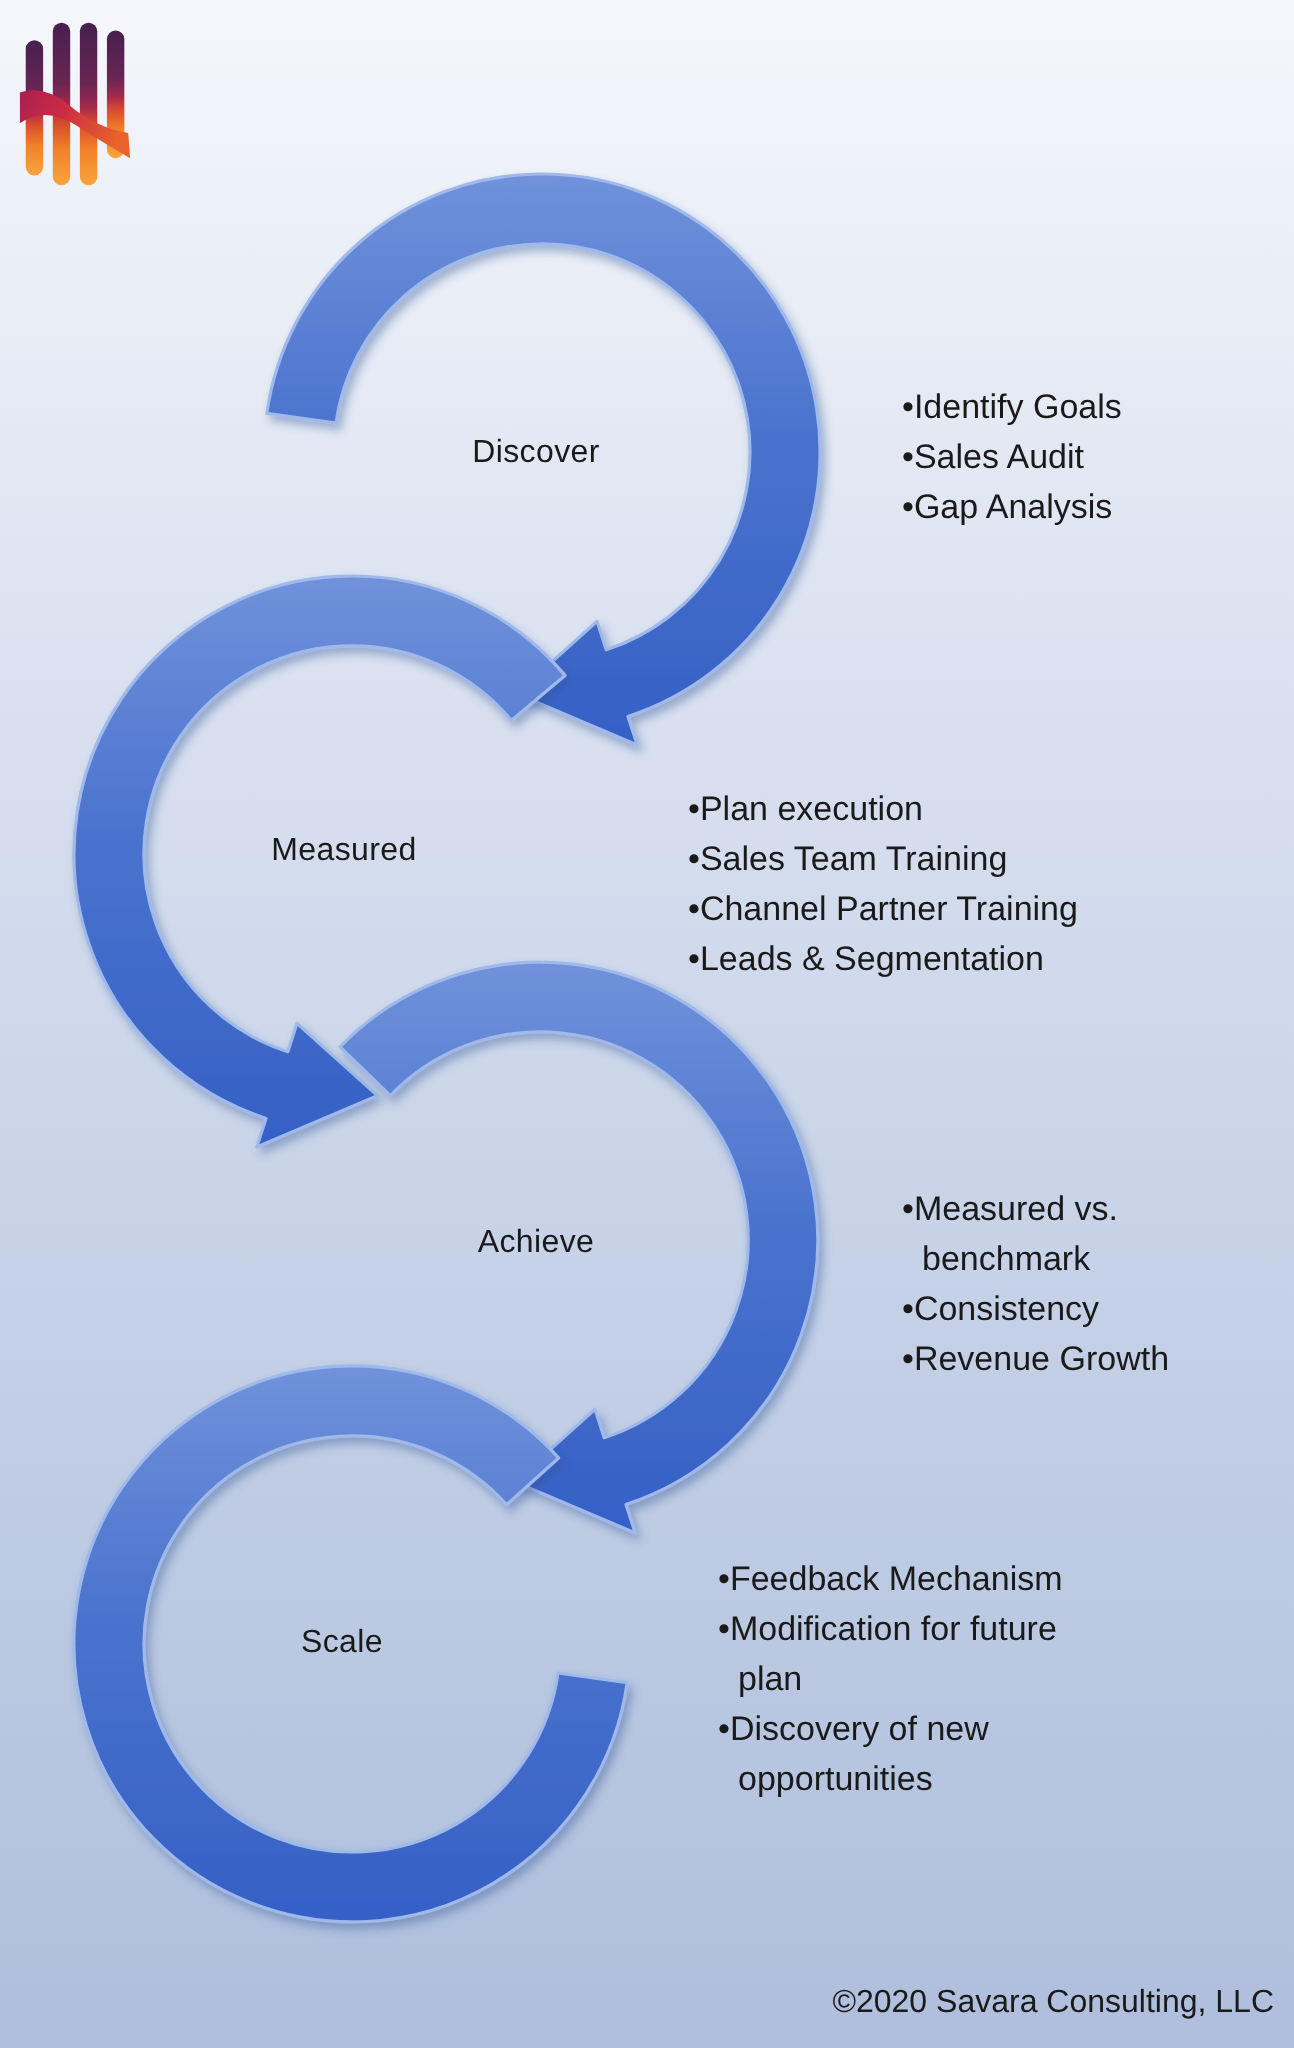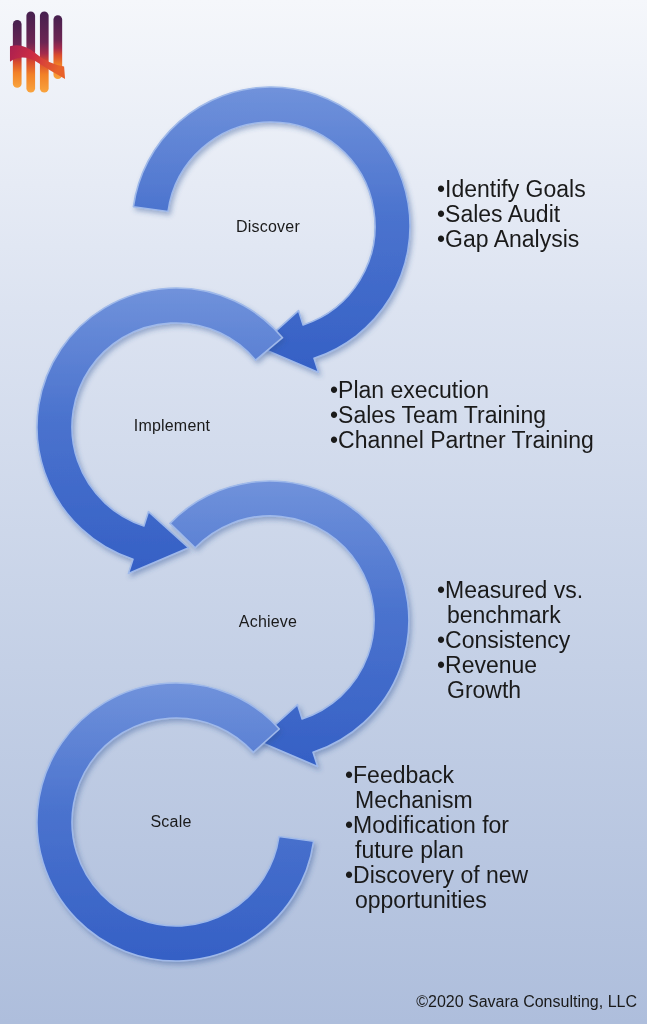--- a/index.html
+++ b/index.html
@@ -14,23 +14,23 @@
   #logo{position:absolute;left:9px;top:6px;}
   .step-label{
     position:absolute;
     transform:translate(-50%,-50%);
     font-size:16px;
     white-space:nowrap;
     letter-spacing:0.2px;
   }
   .bullet-list{
     position:absolute;
-    margin:2px;padding:0;
+    margin:16px;padding:0;
     list-style:none;
-    font-size:23px;
+    font-size:17px;
     line-height:25px;
   }
   .bullet-list li{
     padding-left:10px;
     text-indent:-10px;
   }
   .bullet-list li::before{content:"\2022";}
   #copyright{
     position:absolute;
     right:10px;
@@ -78,33 +78,34 @@
       </linearGradient>
     </defs>
     <rect x="4" y="13" width="9" height="70" rx="4.5" fill="url(#barGrad)"></rect>
     <rect x="18" y="4" width="9" height="84" rx="4.5" fill="url(#barGrad)"></rect>
     <rect x="32" y="4" width="9" height="84" rx="4.5" fill="url(#barGrad)"></rect>
     <rect x="46" y="8" width="9" height="66" rx="4.5" fill="url(#barGrad)"></rect>
     <path fill="url(#ribbonGrad)" d="M1,40 Q14,36 27,47 Q40,58 57,61 L58,74 Q44,66 30,57 Q14,47 1,56 Z"></path>
   </svg>
 
   <div class="step-label" style="left:268px;top:227px">Discover</div>
-  <div class="step-label" style="left:172px;top:426px">Implement</div>
+  <div class="step-label" style="left:172px;top:426px">Measured</div>
   <div class="step-label" style="left:268px;top:622px">Achieve</div>
   <div class="step-label" style="left:171px;top:822px">Scale</div>
 
   <ul class="bullet-list" style="left:435px;top:175px;width:190px">
       <li>Identify Goals</li>
       <li>Sales Audit</li>
       <li>Gap Analysis</li>
     </ul>
   <ul class="bullet-list" style="left:328px;top:376px;width:265px">
       <li>Plan execution</li>
       <li>Sales Team Training</li>
       <li>Channel Partner Training</li>
+      <li>Leads &amp; Segmentation</li>
     </ul>
   <ul class="bullet-list" style="left:435px;top:576px;width:165px">
       <li>Measured vs. benchmark</li>
       <li>Consistency</li>
       <li>Revenue Growth</li>
     </ul>
   <ul class="bullet-list" style="left:343px;top:761px;width:200px">
       <li>Feedback Mechanism</li>
       <li>Modification for future plan</li>
       <li>Discovery of new opportunities</li>

